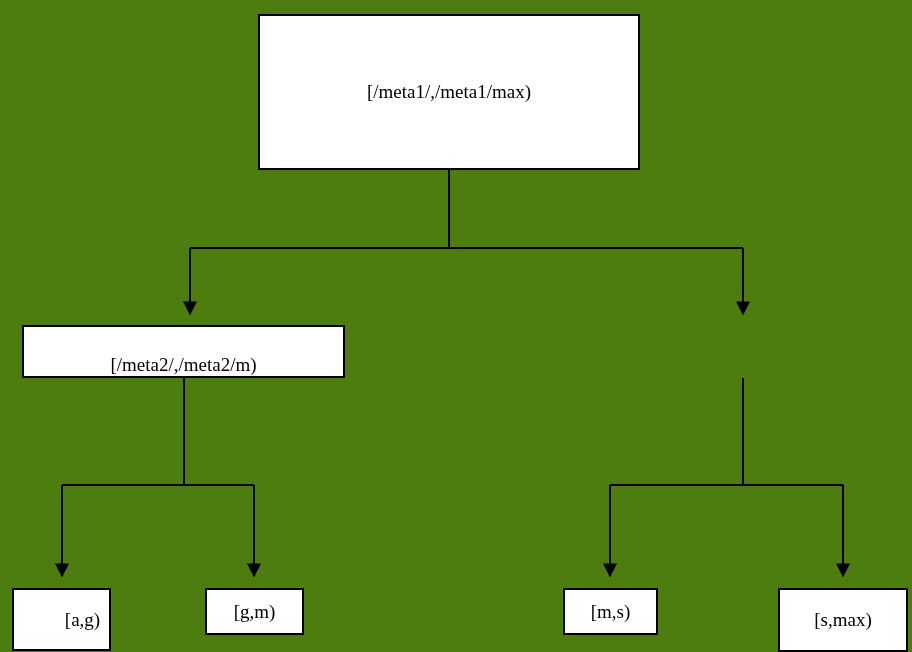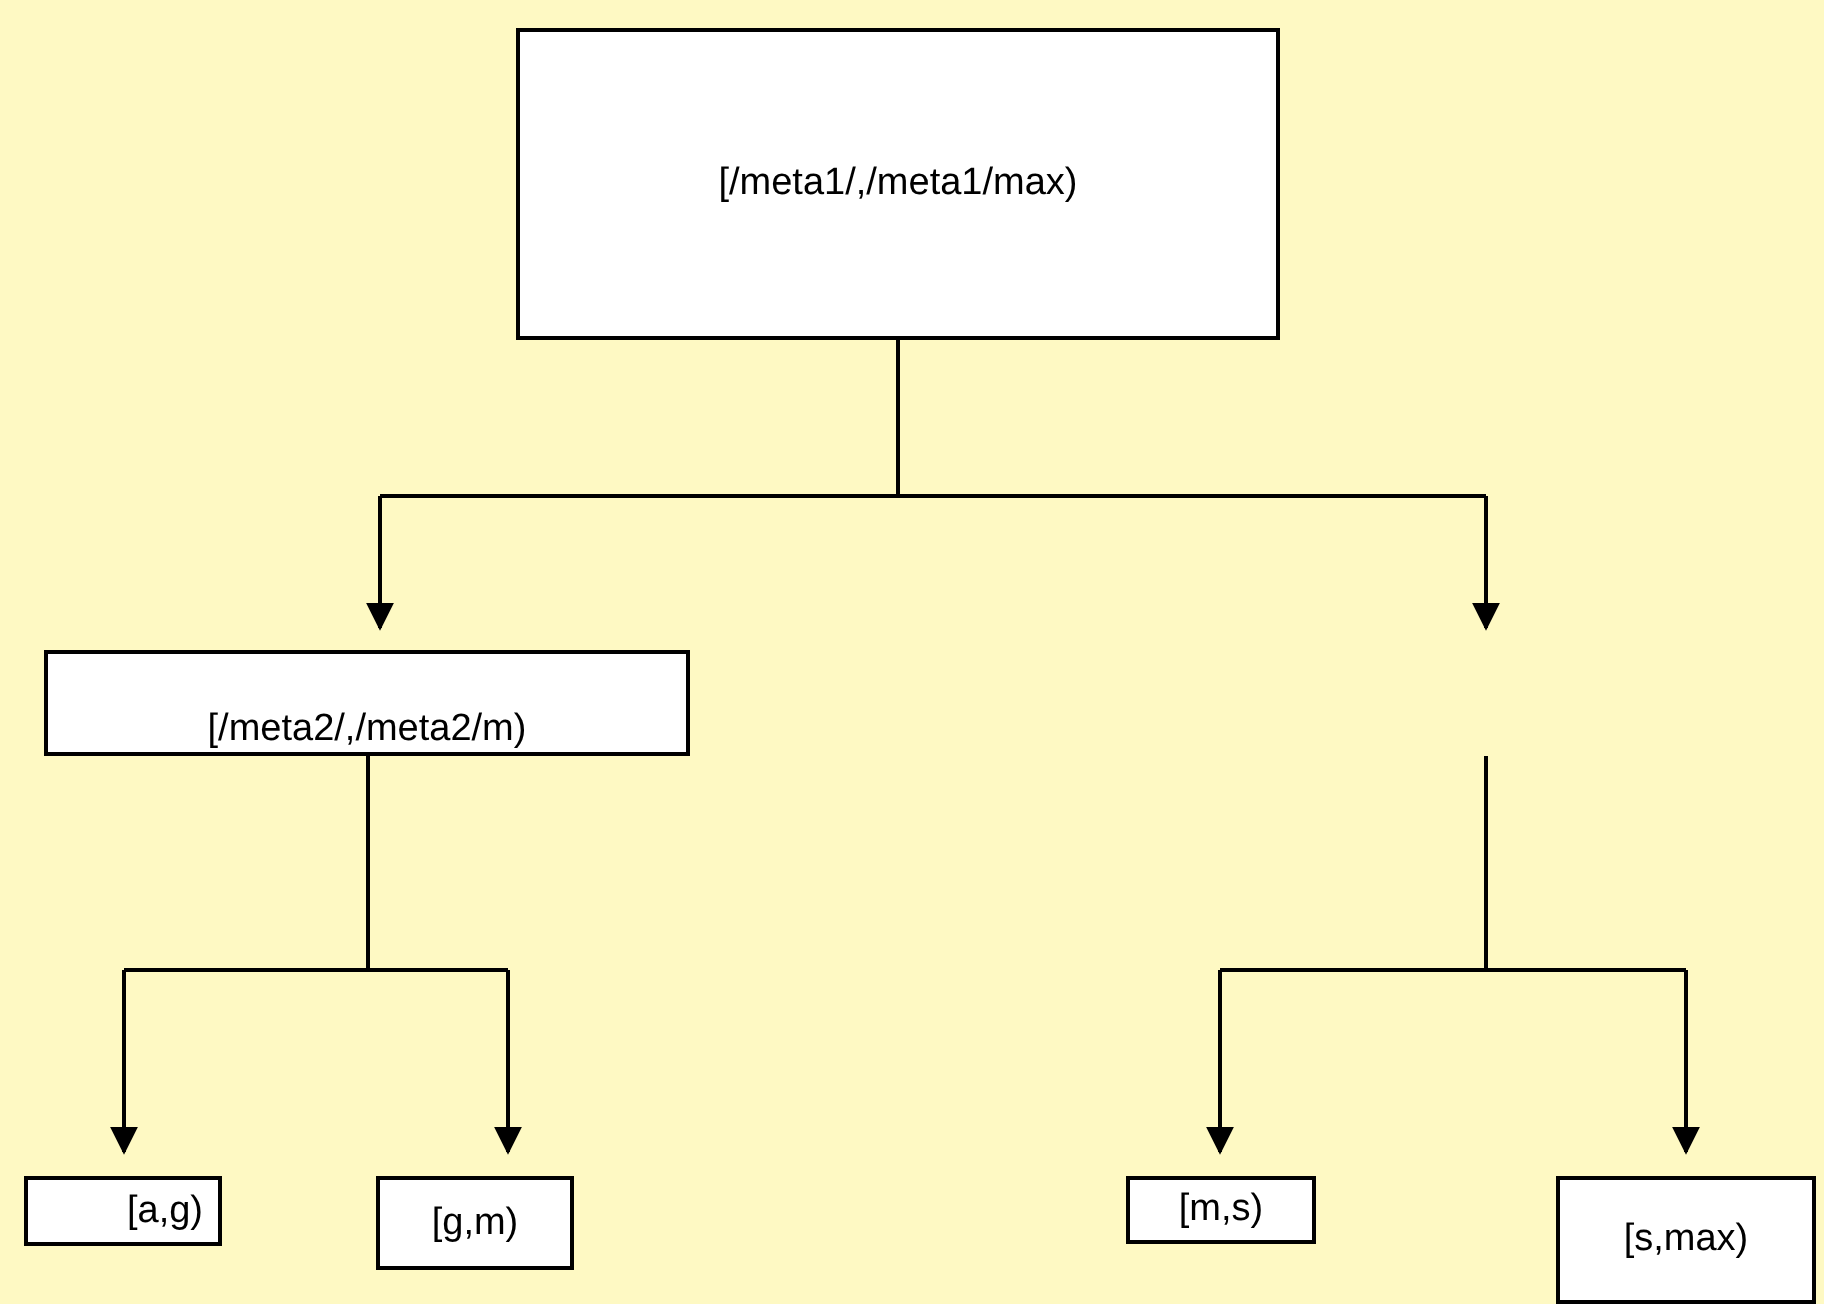--- a/index.html
+++ b/index.html
@@ -4,22 +4,22 @@
 <style>
   html, body {
     margin: 0;
     padding: 0;
     background: #ffffff;
   }
   .canvas {
     position: relative;
     width: 912px;
     height: 652px;
-    background: #fef9c3;
-    font-family: Liberation Sans, sans-serif;
+    background: #4d7c0f;
+    font-family: Liberation Serif, serif;
     overflow: hidden;
   }
   .connectors {
     position: absolute;
     left: 0;
     top: 0;
     width: 912px;
     height: 652px;
     pointer-events: none;
   }
@@ -31,23 +31,23 @@
     display: flex;
     align-items: center;
     justify-content: center;
     font-size: 19px;
     color: #000000;
     white-space: nowrap;
   }
   .node-root   { left: 258px; top: 14px;  width: 382px; height: 156px; }
   .node-l2a    { left: 22px;  top: 325px; width: 323px; height: 53px; align-items: flex-end; }
   .node-l2b    { left: 580px; top: 325px; width: 326px; height: 53px; }
-  .node-leaf1  { left: 12px;  top: 588px; width: 99px;  height: 35px; padding-left: 42px; }
-  .node-leaf2  { left: 188px; top: 588px; width: 99px;  height: 47px; text-align: center; }
-  .node-leaf3  { left: 563px; top: 588px; width: 95px;  height: 34px; }
+  .node-leaf1  { left: 12px;  top: 588px; width: 99px;  height: 63px; padding-left: 42px; }
+  .node-leaf2  { left: 205px; top: 588px; width: 99px;  height: 47px; text-align: center; }
+  .node-leaf3  { left: 563px; top: 588px; width: 95px;  height: 47px; }
   .node-leaf4  { left: 778px; top: 588px; width: 130px; height: 64px; }
 </style>
 </head>
 <body>
 
 <div class="canvas">
 
   <svg class="connectors" width="912" height="652" viewBox="0 0 912 652" xmlns="http://www.w3.org/2000/svg">
     <defs>
       <marker id="arrow" viewBox="0 0 10 10" refX="9" refY="5" markerWidth="7" markerHeight="7" orient="auto-start-reverse">

